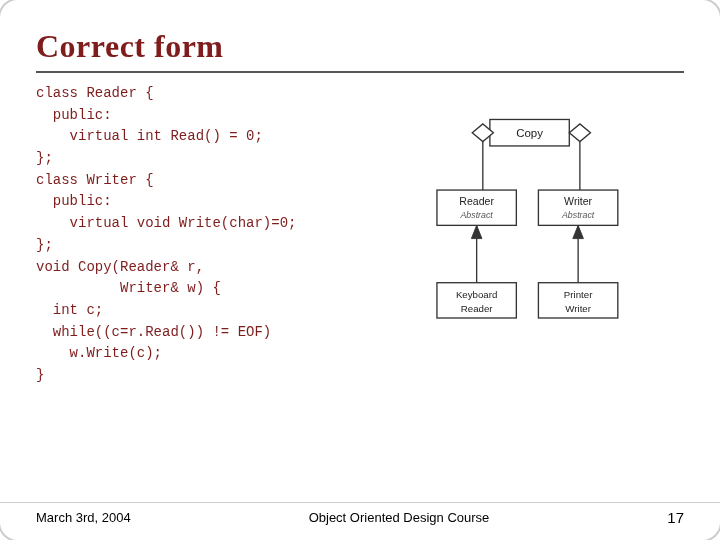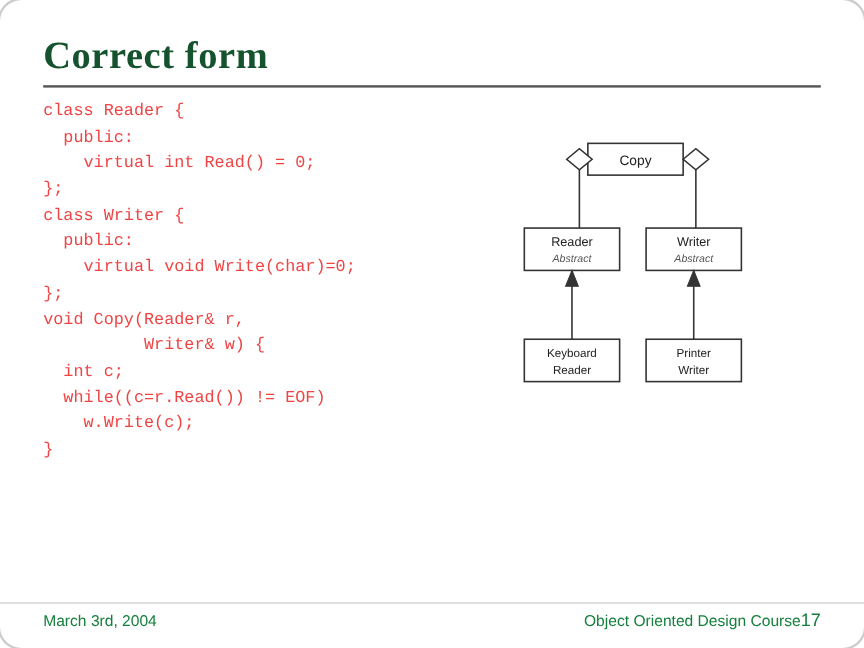--- a/index.html
+++ b/index.html
@@ -18,21 +18,21 @@
       background: #ffffff;
       border-radius: 18px;
       padding: 28px 36px 16px 36px;
       position: relative;
       box-shadow: 0 0 0 2px #ccc;
     }
 
     .title {
       font-size: 32px;
       font-weight: bold;
-      color: #14532d;
+      color: #7f1d1d;
       font-family: Georgia, 'Times New Roman', serif;
       margin-bottom: 6px;
       letter-spacing: 0.5px;
     }
 
     .title-underline {
       border: none;
       border-top: 2px solid #555;
       margin-bottom: 10px;
     }
@@ -41,21 +41,21 @@
       display: flex;
       flex-direction: row;
       gap: 0;
       align-items: flex-start;
     }
 
     .code-block {
       font-family: 'Courier New', Courier, monospace;
       font-size: 14px;
       line-height: 1.55;
-      color: #ef4444;
+      color: #7f1d1d;
       white-space: pre;
       flex: 0 0 auto;
       width: 340px;
     }
 
     .diagram-area {
       flex: 1;
       position: relative;
       height: 320px;
       margin-left: 8px;
@@ -71,27 +71,27 @@
     .footer {
       position: absolute;
       bottom: 14px;
       left: 0;
       right: 0;
       display: flex;
       justify-content: space-between;
       align-items: center;
       padding: 0 36px;
       font-size: 13px;
-      color: #15803d;
+      color: #000000;
       border-top: 1px solid #ccc;
       padding-top: 6px;
     }
 
     .footer-left { font-size: 13px; }
-    .footer-center { font-size: 13px; text-align: right; flex: 1; }
+    .footer-center { font-size: 13px; text-align: center; flex: 1; }
     .footer-right { font-size: 15px; }
   </style>
 </head>
 <body>
 
 <div class="slide">
   <div class="title">Correct form</div>
   <hr class="title-underline">
 
   <div class="content-area">

